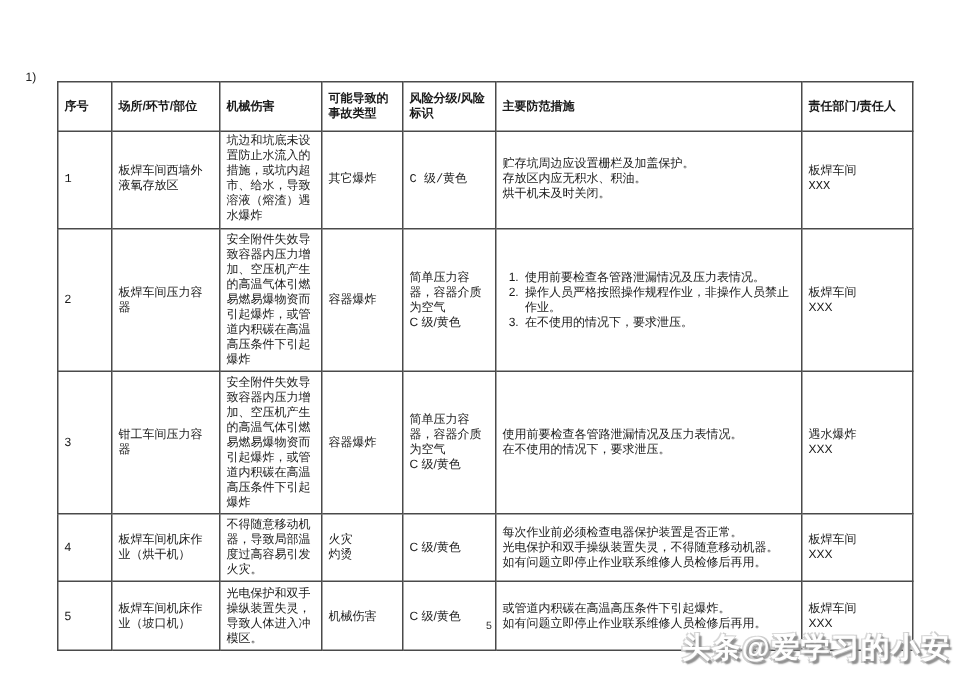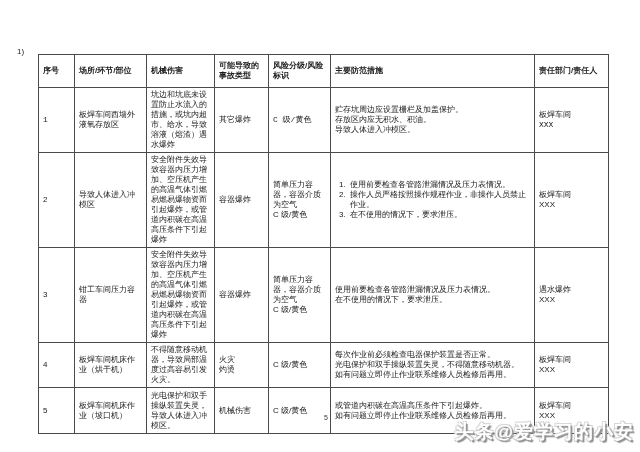--- a/index.html
+++ b/index.html
@@ -111,30 +111,30 @@
       <td>坑边和坑底未设置防止水流入的措施，或坑内超市、给水，导致溶液（熔渣）遇水爆炸</td>
       <td>
           <div>其它爆炸</div>
         </td>
       <td>
           <div>C 级/黄色</div>
         </td>
       <td>
           <div>贮存坑周边应设置栅栏及加盖保护。</div>
           <div>存放区内应无积水、积油。</div>
-          <div>导致人体进入冲模区。</div>
+          <div>烘干机未及时关闭。</div>
         </td>
       <td>
           <div>板焊车间</div>
           <div>XXX</div>
         </td>
     </tr>
     <tr class="row-2">
       <td class="c-no">2</td>
-      <td>导致人体进入冲模区</td>
+      <td>板焊车间压力容器</td>
       <td>安全附件失效导致容器内压力增加、空压机产生的高温气体引燃易燃易爆物资而引起爆炸，或管道内积碳在高温高压条件下引起爆炸</td>
       <td>
           <div>容器爆炸</div>
         </td>
       <td>
           <div>简单压力容器，容器介质为空气</div>
           <div>C 级/黄色</div>
         </td>
       <td>
         <ol class="num-list">

